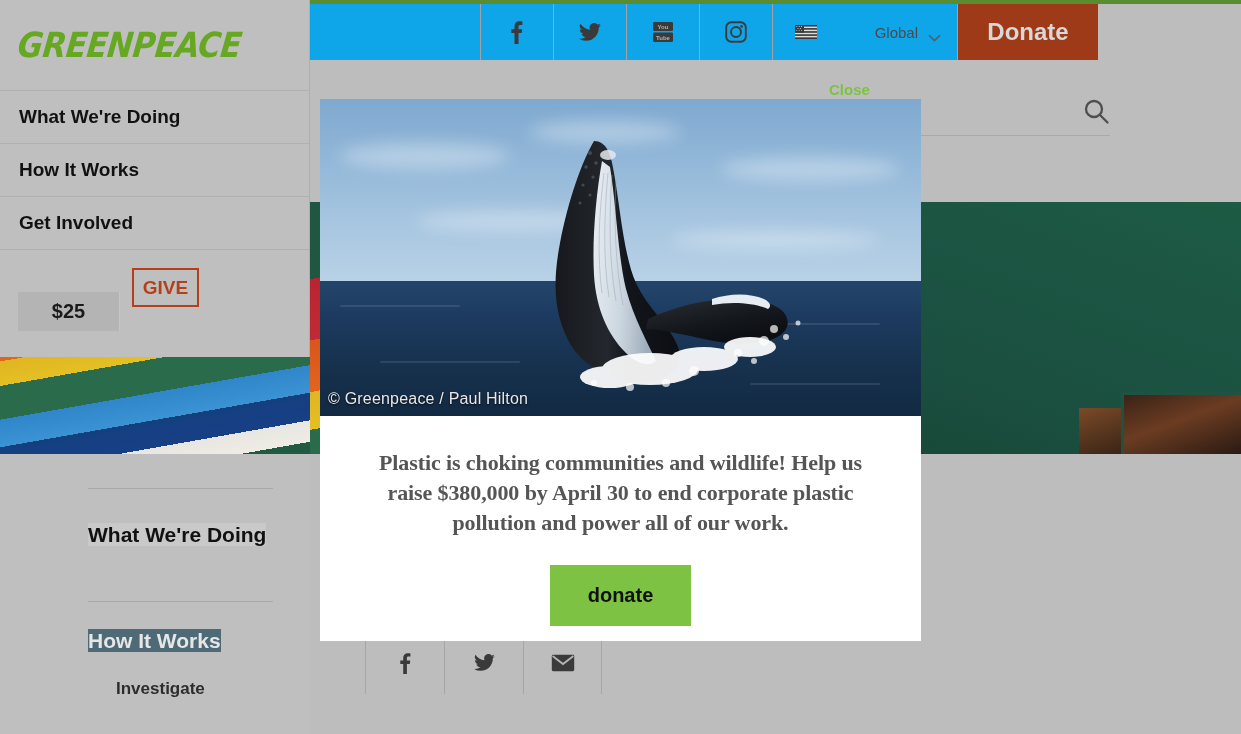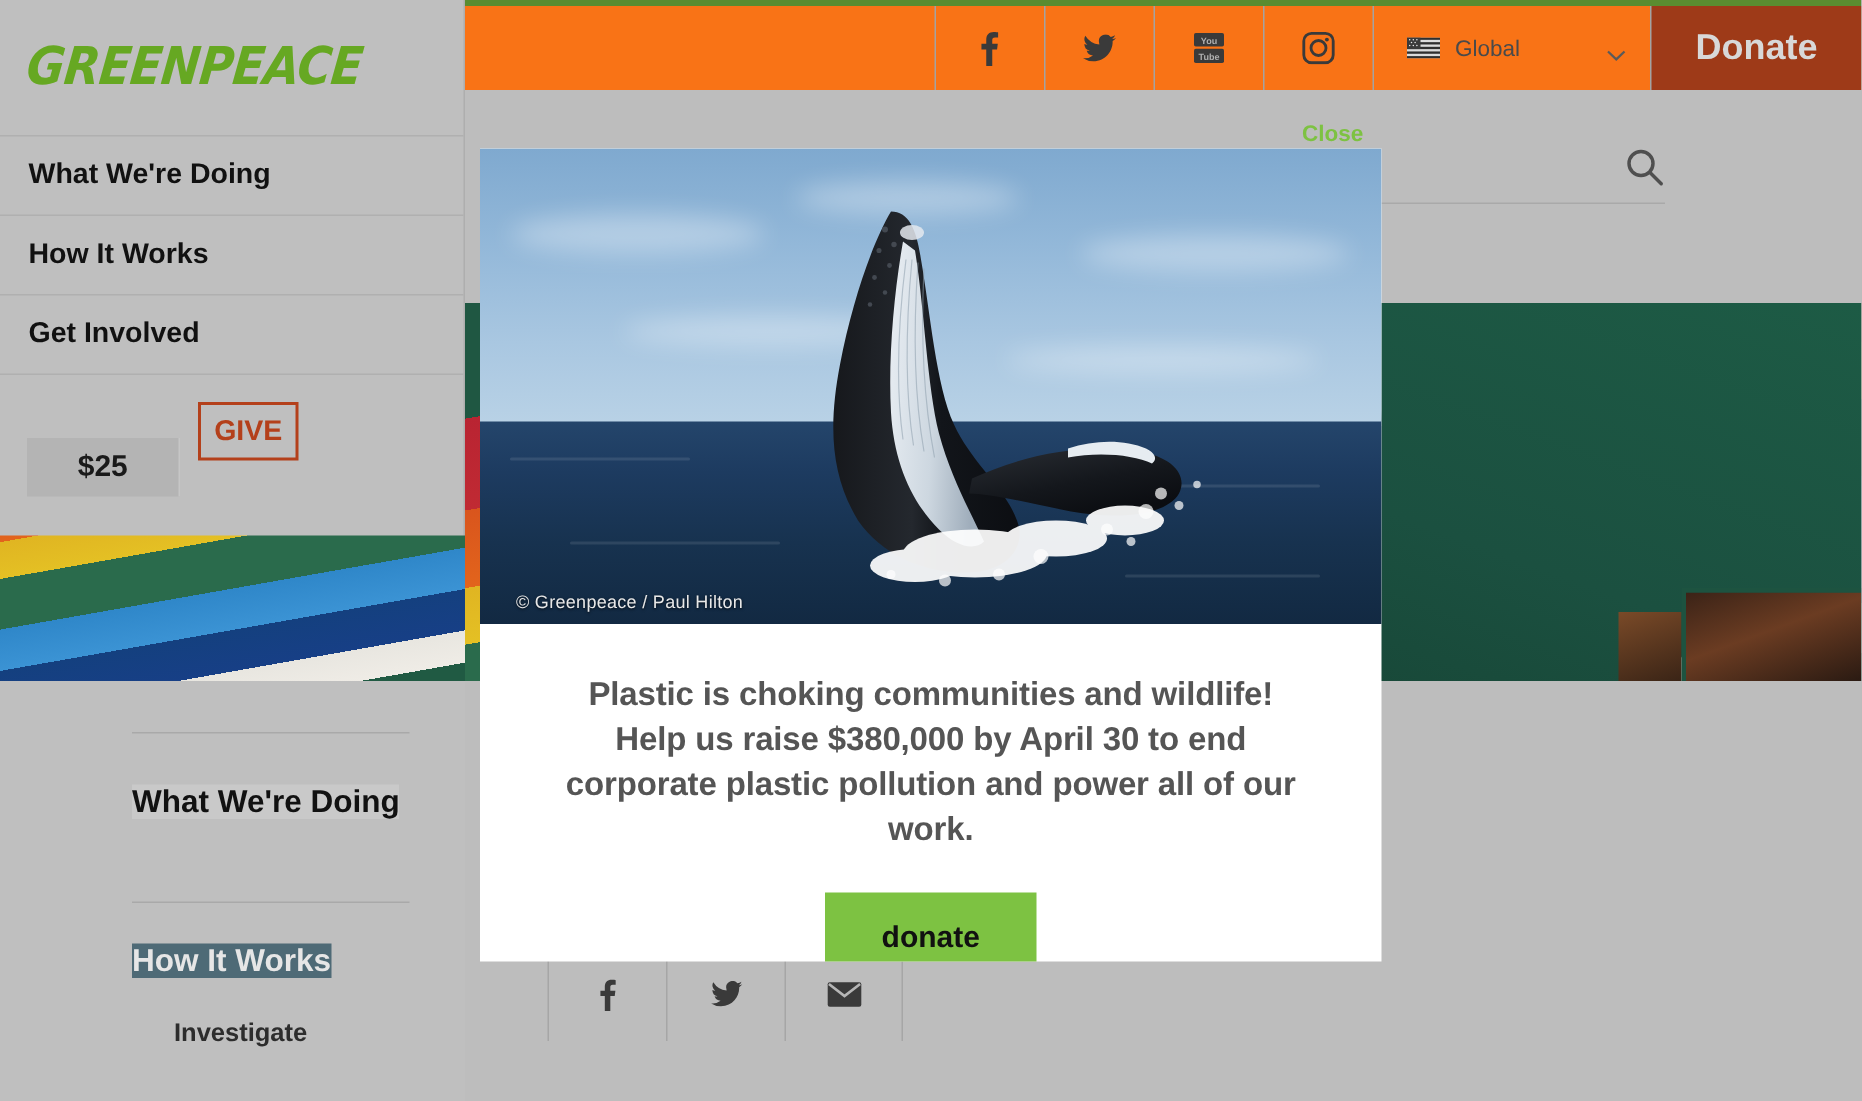--- a/index.html
+++ b/index.html
@@ -34,25 +34,26 @@
     position: absolute;
     top: 0; left: 310px;
     width: 931px; height: 4px;
     background: #5a8c30;
   }
 
   
   .util-bar {
     position: absolute;
     top: 4px; left: 310px;
-    width: 931px; height: 56px;
-    background: #f97316;
+    width: 788px; height: 56px;
+    background: #0ea5e9;
     display: flex;
     justify-content: flex-end;
     align-items: stretch;
+    text-align: right;
   }
   .util-cell {
     width: 73px;
     border-left: 1px solid #a3a3a3;
     display: flex;
     align-items: center;
     justify-content: center;
   }
   .util-cell svg { display: block; }
   .util-lang {
@@ -349,21 +350,21 @@
     font-size: 17px;
     font-weight: bold;
     color: #2d2d2d;
   }
 
   
 
   #modal-close {
     position: absolute;
     top: 81px;
-    left: 868px;
+    left: 829px;
     font-size: 15px;
     font-weight: bold;
     color: #7dc242;
     z-index: 61;
     cursor: pointer;
   }
   #modal {
     position: absolute;
     top: 99px;
     left: 320px;
@@ -404,37 +405,38 @@
   }
   .whale {
     position: absolute;
     left: 178px;
     top: 34px;
     width: 330px;
     height: 270px;
   }
   .photo-credit {
     position: absolute;
-    left: 24px;
+    left: 8px;
     bottom: 8px;
-    font-size: 12px;
+    font-size: 16px;
     color: #e8e8e8;
     text-shadow: 0 1px 2px rgba(0,0,0,0.8);
     letter-spacing: 0.2px;
   }
   .modal-body {
     padding: 32px 56px 0 56px;
     text-align: center;
   }
   .modal-copy {
     font-size: 22px;
     font-weight: bold;
     line-height: 30px;
     color: #555555;
     letter-spacing: -0.1px;
+    font-family: Liberation Serif, serif;
   }
   .modal-cta-wrap {
     display: flex;
     justify-content: center;
     margin-top: 27px;
   }
   .modal-cta {
     width: 141px;
     height: 61px;
     background: #7dc242;

